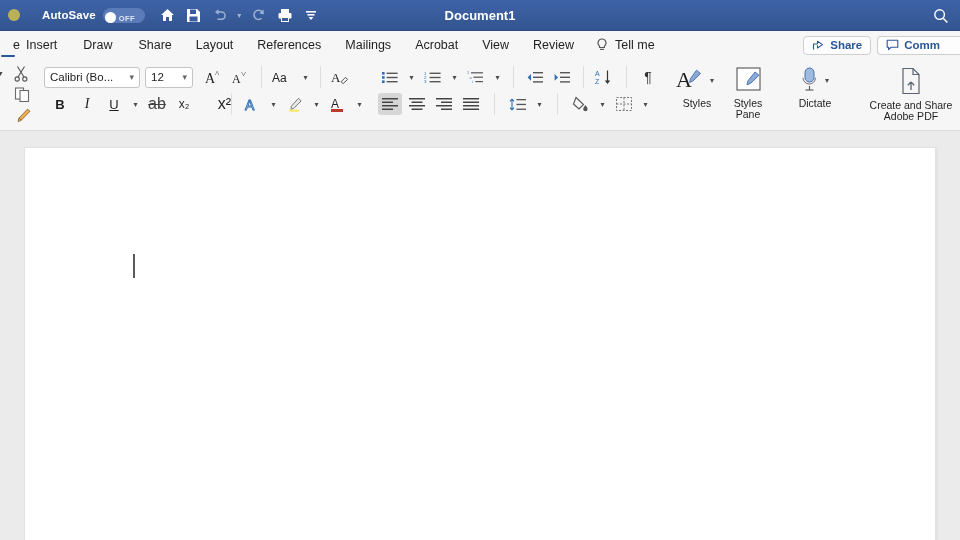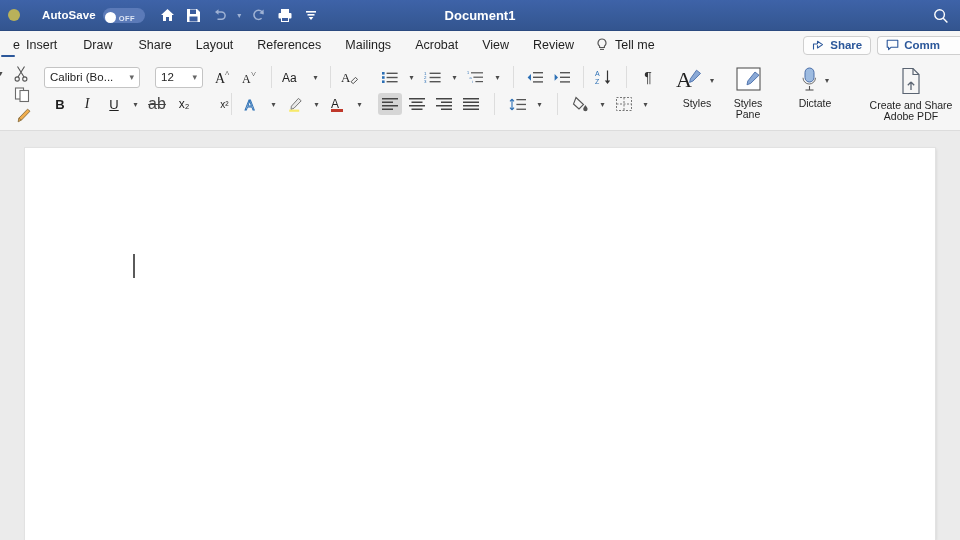--- a/index.html
+++ b/index.html
@@ -306,21 +306,21 @@
     </div>
 
     <div class="sep"></div>
 
     <div class="grp fontblock">
       <div class="frow">
         <div class="combo" style="width:96px;">
           <span class="cv">Calibri (Bo...</span>
           <span class="cc">▾</span>
         </div>
-        <div class="combo" style="width:48px;margin-left:12px;">
+        <div class="combo" style="width:48px;margin-left:2px;">
           <span class="cv">12</span>
           <span class="cc">▾</span>
         </div>
         <div class="ibtn" style="margin-left:6px;">
           <svg width="18" height="17" viewBox="0 0 18 17">
               <text x="0" y="14" font-family="Liberation Serif, serif" font-size="14" fill="#222">A</text>
               <text x="10" y="8" font-family="Liberation Serif, serif" font-size="9" fill="#222">^</text>
             </svg>
         </div>
         <div class="ibtn">
@@ -356,21 +356,21 @@
           <span style="text-decoration:underline;font-size:13px;">U</span>
         </div>
         <span class="caret">▾</span>
         <div class="ibtn">
           <span style="text-decoration:line-through;font-size:16px;color:#444;">ab</span>
         </div>
         <div class="ibtn">
           <span style="font-size:12px;">x₂</span>
         </div>
         <div class="ibtn">
-          <span style="font-size:10px;margin-left:27px;">x²</span>
+          <span style="font-size:16px;margin-left:27px;">x²</span>
         </div>
         <div class="sep" style="height:22px;margin:0 5px;"></div>
         <div class="ibtn">
           <svg width="18" height="17" viewBox="0 0 18 17">
               <text x="2" y="14" font-family="Liberation Sans, sans-serif" font-size="14" fill="none" stroke="#2b6fb5" stroke-width=".9">A</text>
             </svg>
         </div>
         <span class="caret">▾</span>
         <div class="ibtn">
           <svg width="18" height="17" viewBox="0 0 18 17">

